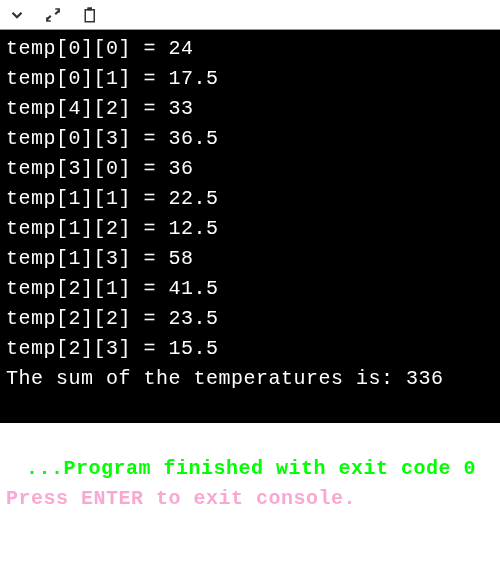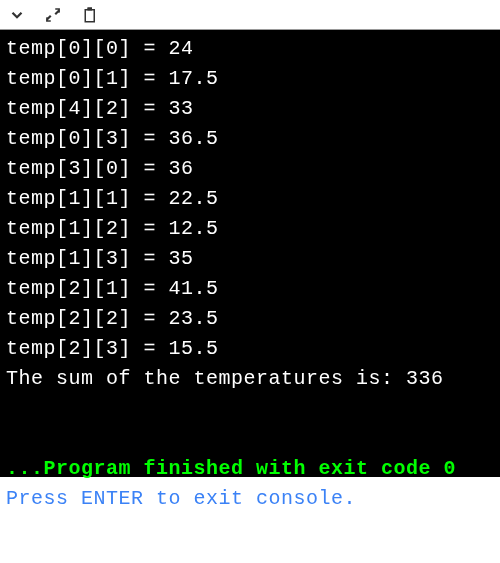--- a/index.html
+++ b/index.html
@@ -33,43 +33,44 @@
       cursor: pointer;
     }
     .toolbar-icon svg {
       width: 18px;
       height: 18px;
     }
     .console {
       background: #000;
       color: #fff;
       width: 100%;
-      height: 447px;
+      height: 393px;
       padding: 4px 6px;
       font-size: 20px;
       line-height: 30px;
       letter-spacing: 0.5px;
     }
     .output-line {
       white-space: pre;
     }
     .sum-line {
       white-space: pre;
     }
     .spacer {
       height: 60px;
     }
     .exit-line {
       color: #00ff00;
       font-weight: bold;
       white-space: pre;
+      margin-left: 20px;
     }
     .prompt-line {
-      color: #3b82f6;
-      font-weight: normal;
+      color: #f9a8d4;
+      font-weight: bold;
       white-space: pre;
       display: flex;
       align-items: flex-start;
     }
     .cursor {
       display: inline-block;
       width: 12px;
       height: 22px;
       background: #fff;
       margin-left: 0;
@@ -102,21 +103,21 @@
 </div>
 
 <div class="console">
   <div class="output-line">temp[0][0] = 24</div>
   <div class="output-line">temp[0][1] = 17.5</div>
   <div class="output-line">temp[4][2] = 33</div>
   <div class="output-line">temp[0][3] = 36.5</div>
   <div class="output-line">temp[3][0] = 36</div>
   <div class="output-line">temp[1][1] = 22.5</div>
   <div class="output-line">temp[1][2] = 12.5</div>
-  <div class="output-line">temp[1][3] = 35</div>
+  <div class="output-line">temp[1][3] = 58</div>
   <div class="output-line">temp[2][1] = 41.5</div>
   <div class="output-line">temp[2][2] = 23.5</div>
   <div class="output-line">temp[2][3] = 15.5</div>
   <div class="sum-line">The sum of the temperatures is: 336</div>
   <div class="spacer"></div>
   <div class="exit-line">...Program finished with exit code 0</div>
   <div class="prompt-line">
     <span>Press ENTER to exit console.</span><span class="cursor"></span>
   </div>
 </div>

